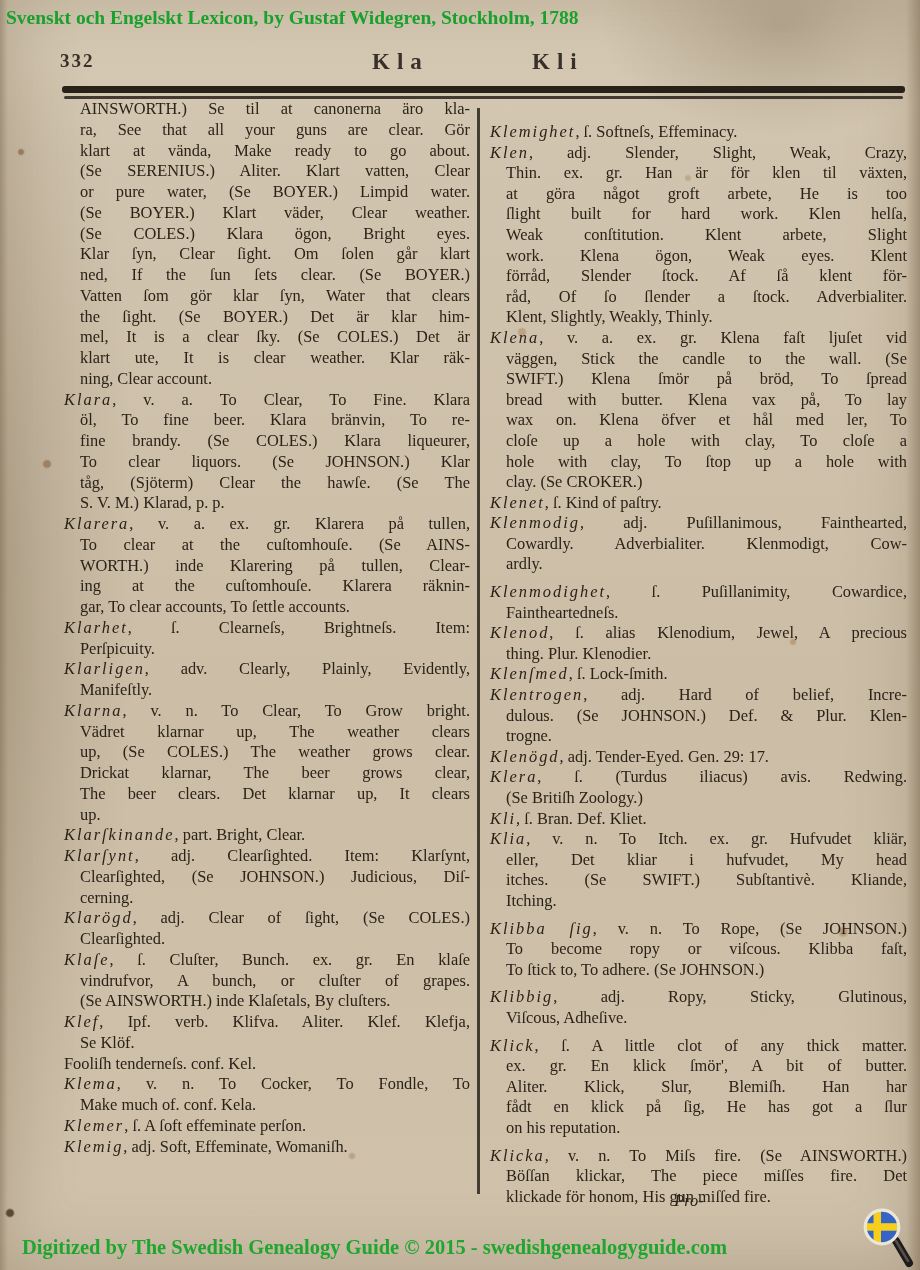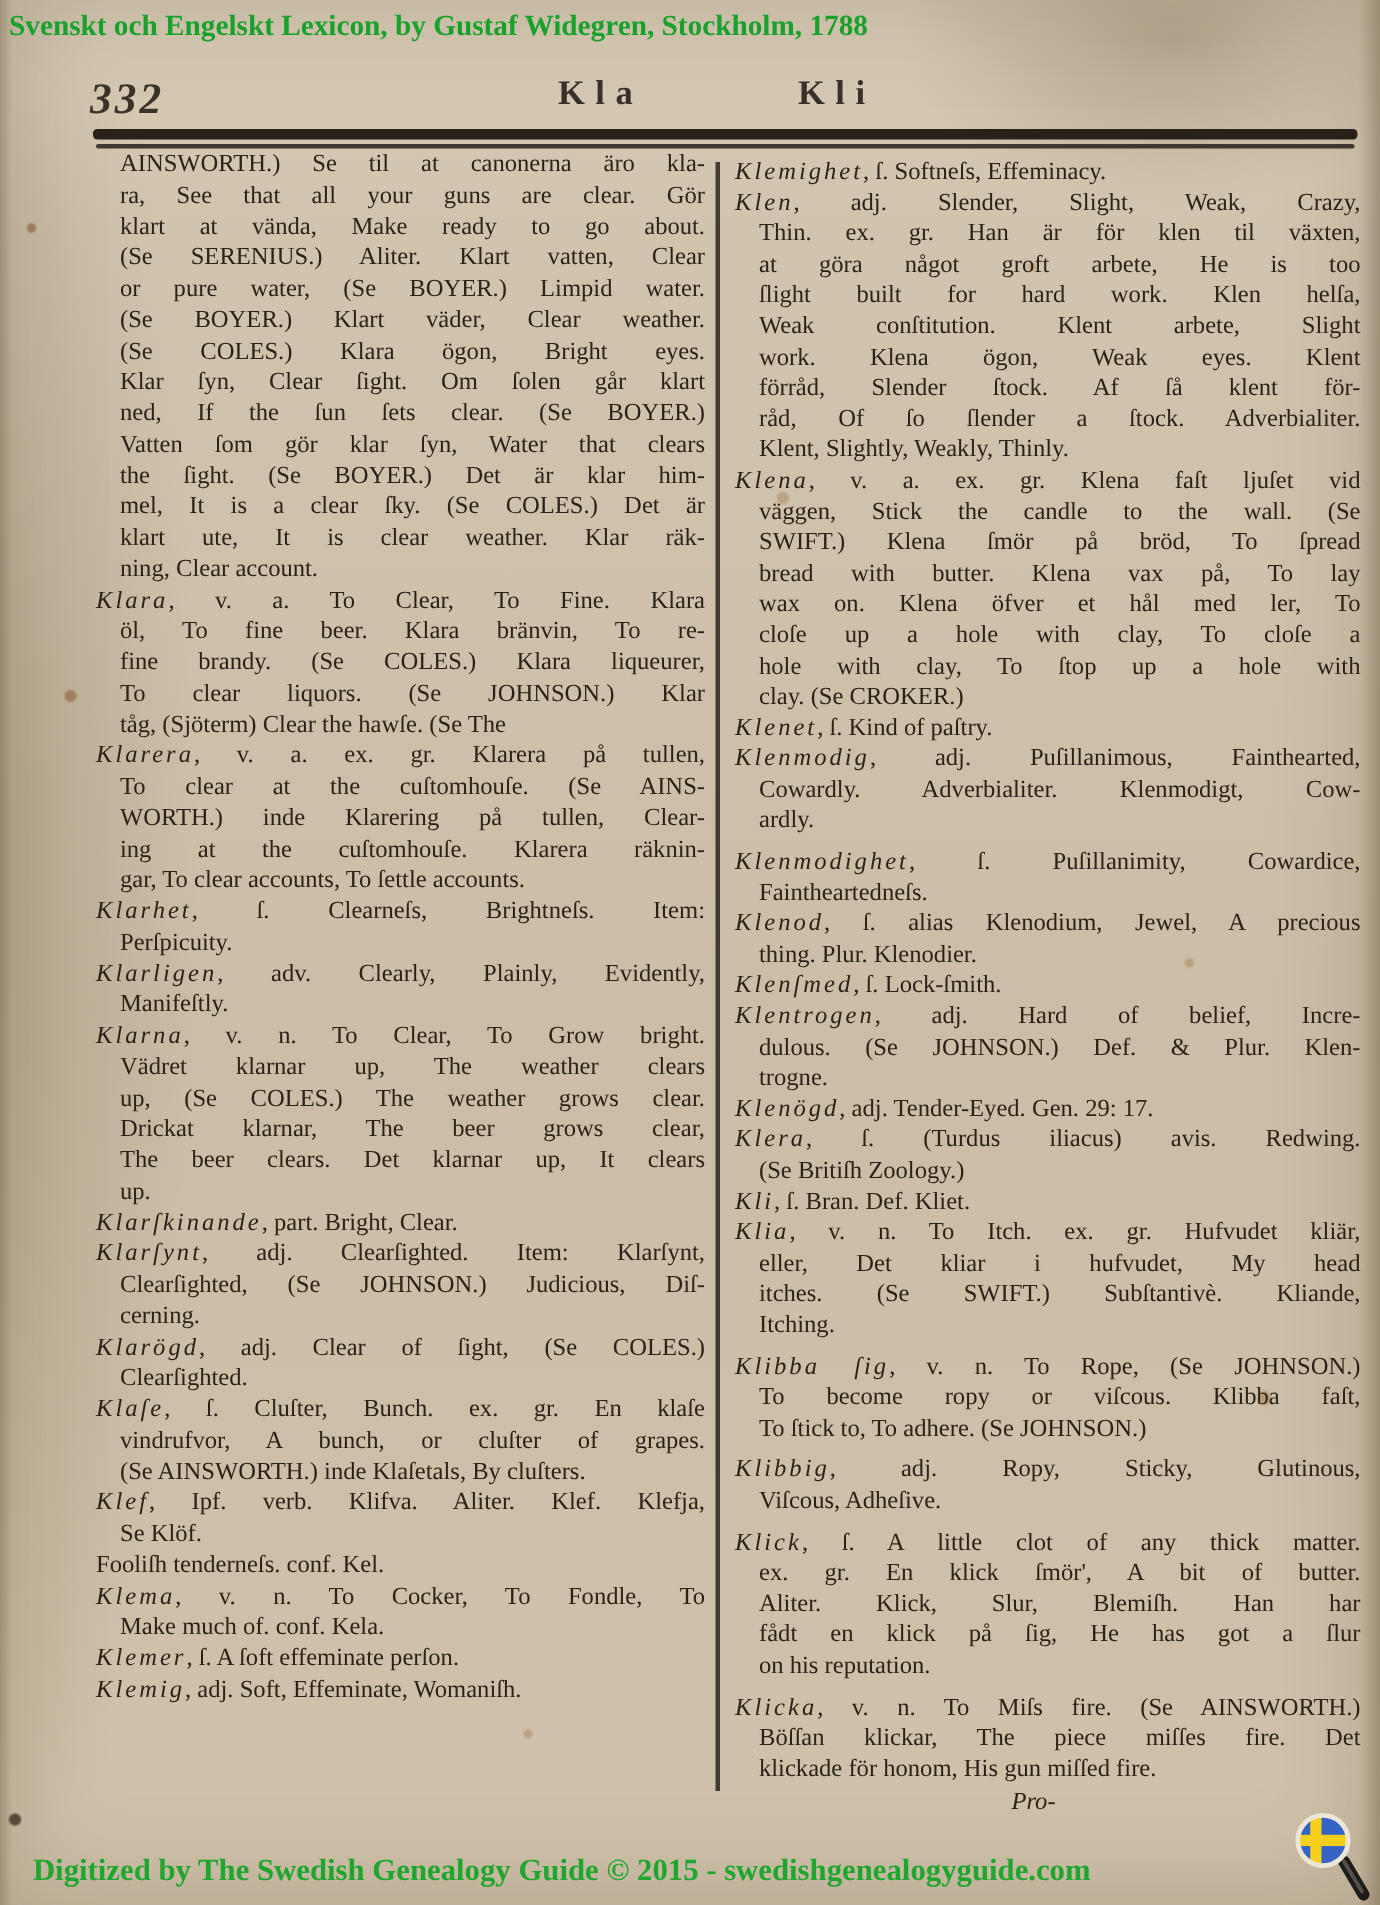--- a/index.html
+++ b/index.html
@@ -23,34 +23,34 @@
       linear-gradient(to left, rgba(100,80,55,.35) 0, rgba(100,80,55,0) 14px),
       linear-gradient(180deg,#d8ccb6 0%, #d1c4ae 12%, #cbbda6 55%, #cfc1aa 100%);
     box-shadow: inset 0 0 70px rgba(92,72,48,.28);
   }
   .digitizer-title{
     position:absolute;left:6px;top:7px;
     font-size:19.5px;font-weight:bold;color:#18a12c;white-space:nowrap;
   }
   .page-number{
     position:absolute;left:60px;top:50px;
-    font-size:29px;font-weight:bold;letter-spacing:2px;color:#3a3128;font-style:italic;
+    font-size:19px;font-weight:bold;letter-spacing:2px;color:#3a3128;
   }
   .running-head{
     position:absolute;top:49px;font-size:23px;font-weight:bold;
     letter-spacing:7px;color:#38302a;text-align:center;
   }
   .rh-left{left:372px;}
   .rh-right{left:532px;}
   .rule-thick{position:absolute;left:62px;top:86px;width:843px;height:7px;background:#28211a;border-radius:3px;}
   .rule-thin{position:absolute;left:64px;top:96px;width:839px;height:3px;background:rgba(40,33,26,.85);border-radius:2px;}
   .col-divider{position:absolute;left:477px;top:108px;width:2.5px;height:1086px;background:rgba(44,36,27,.85);}
   .column{position:absolute;font-size:16.4px;}
   .col-left{left:64px;top:99px;width:406px;line-height:20.75px;}
-  .col-right{left:490px;top:104px;width:417px;line-height:20.6px;}
+  .col-right{left:490px;top:122px;width:417px;line-height:20.6px;}
   .entry{margin:0;}
   .entry.gap{margin-top:7px;}
   .entry .line{padding-left:16px;text-align:justify;text-align-last:justify;}
   .entry .line:first-child{padding-left:0;}
   .entry.cont .line:first-child{padding-left:16px;}
   .entry > .line:last-child{text-align-last:left;}
   .head{font-style:italic;letter-spacing:2px;}
   .catchword{
     position:absolute;left:490px;top:1191px;width:398px;
     font-size:16.4px;text-align:center;color:#2b2318;font-style:italic;
@@ -92,20 +92,21 @@
         <div class="line">mel, It is a clear ſky.  (Se COLES.)  Det är</div>
         <div class="line">klart ute,  It is clear weather.  Klar räk-</div>
         <div class="line">ning, Clear account.</div>
       </div>
       <div class="entry">
         <div class="line"><span class="head">Klara</span><span>, v. a. To Clear, To Fine.  Klara</span></div>
         <div class="line">öl, To fine beer.  Klara bränvin, To re-</div>
         <div class="line">fine brandy. (Se COLES.)  Klara liqueurer,</div>
         <div class="line">To clear liquors.  (Se JOHNSON.)  Klar</div>
         <div class="line">tåg, (Sjöterm)  Clear the hawſe.  (Se The</div>
+        <div class="line">S. V. M.)  Klarad, p. p.</div>
       </div>
       <div class="entry">
         <div class="line"><span class="head">Klarera</span><span>, v. a.  ex. gr.  Klarera på tullen,</span></div>
         <div class="line">To clear at the cuſtomhouſe.  (Se AINS-</div>
         <div class="line">WORTH.)  inde Klarering på tullen, Clear-</div>
         <div class="line">ing at the cuſtomhouſe.  Klarera räknin-</div>
         <div class="line">gar, To clear accounts, To ſettle accounts.</div>
       </div>
       <div class="entry">
         <div class="line"><span class="head">Klarhet</span><span>, ſ.  Clearneſs, Brightneſs.  Item:</span></div>

